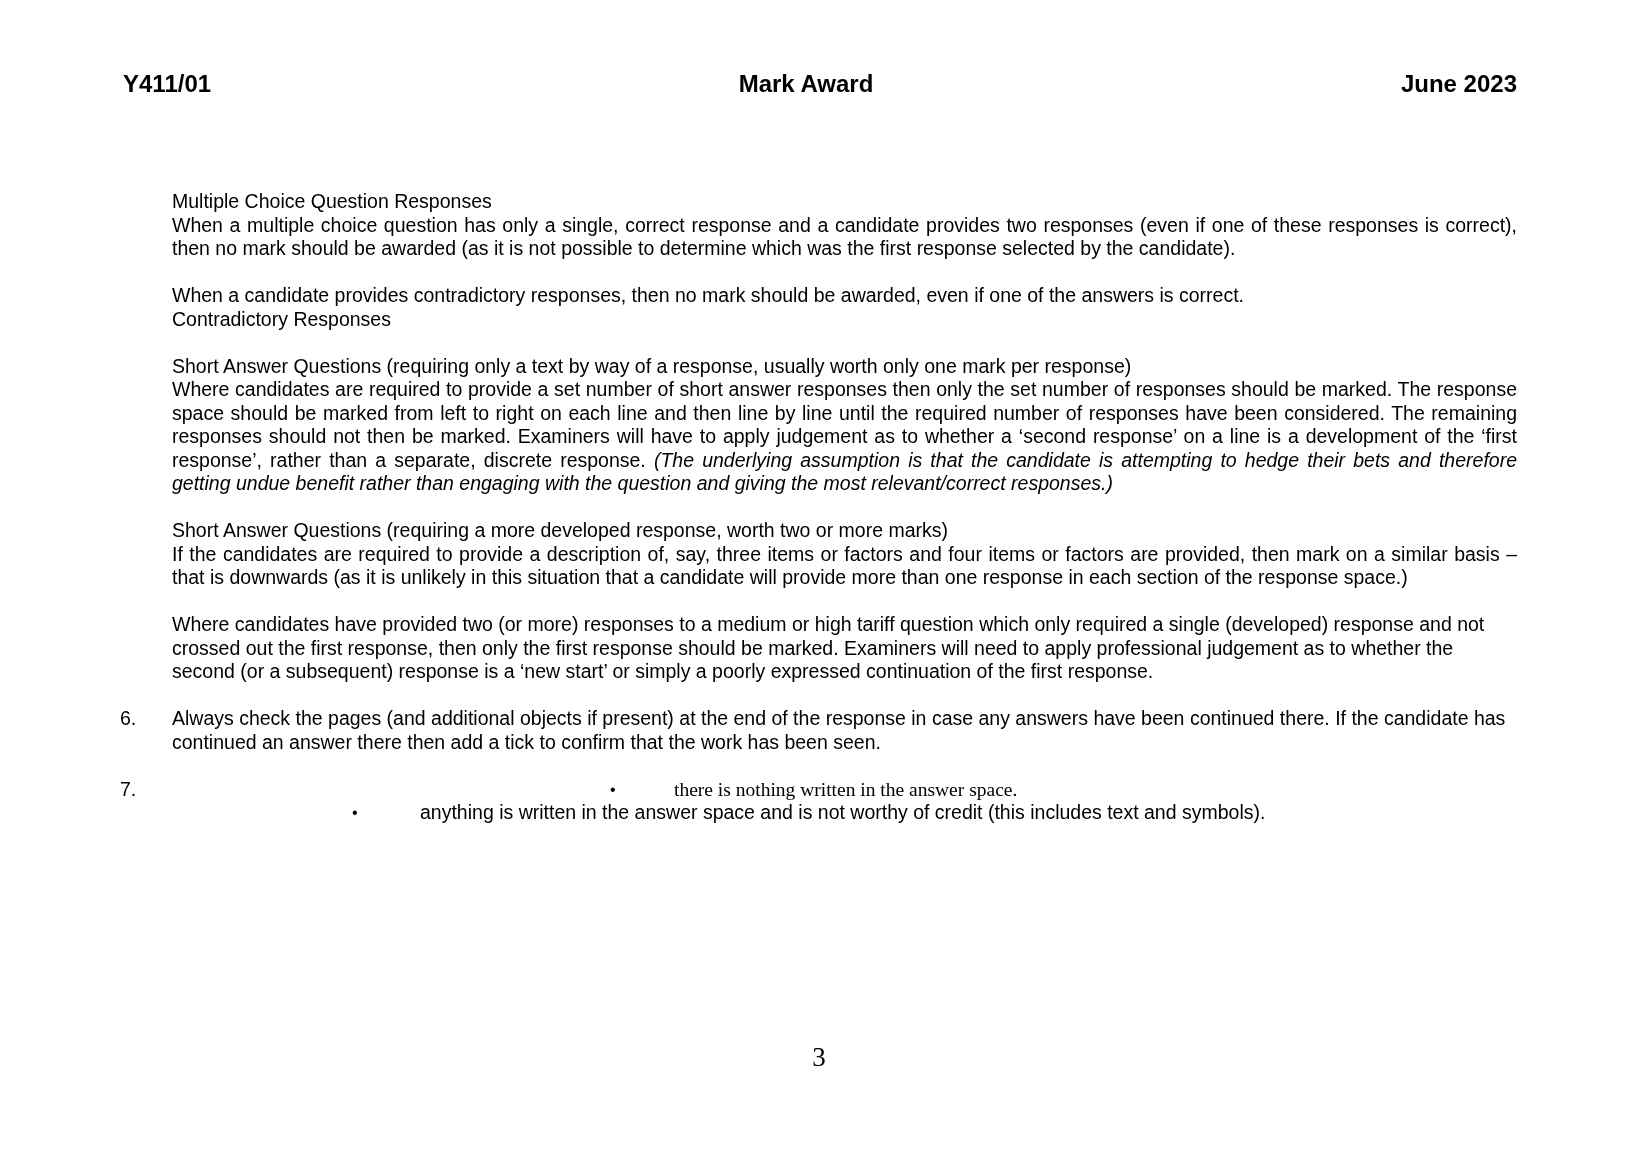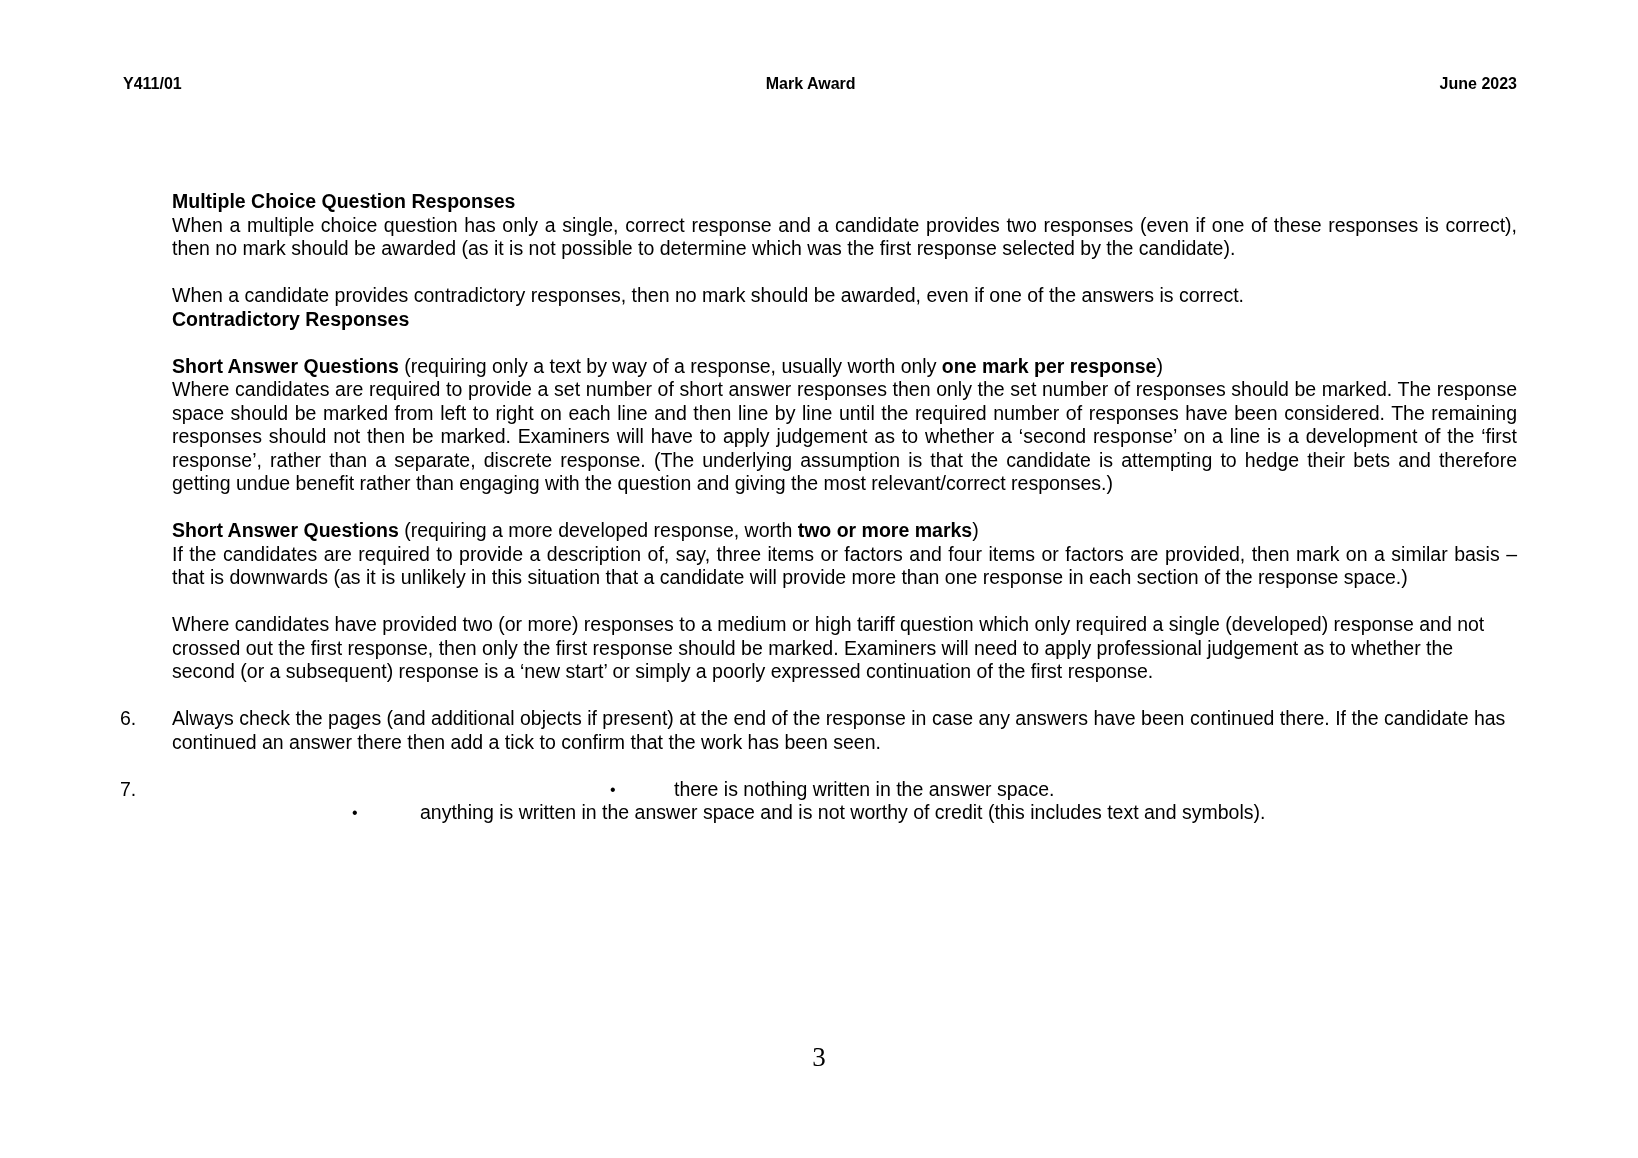--- a/index.html
+++ b/index.html
@@ -17,51 +17,51 @@
     overflow: hidden;
   }
   .header {
     position: absolute;
     top: 72px;
     left: 123px;
     width: 1394px;
     display: flex;
     justify-content: space-between;
     align-items: flex-start;
-    font-size: 16px;
+    font-size: 24px;
     font-weight: 700;
     line-height: 23.5px;
   }
   .content {
     position: absolute;
     top: 190px;
     left: 172px;
     width: 1345px;
     font-size: 19.5px;
     line-height: 23.5px;
   }
   .content p { margin: 0; }
   .section { margin: 0 0 23.5px 0; }
   .justify { text-align: justify; }
-  .b { font-weight: 700; }
-  .i { }
+  .b { font-weight: 400; }
+  .i { font-style: italic; }
   .item { position: relative; margin: 0 0 23.5px 0; }
   .item-number {
     position: absolute;
     left: -52px;
     top: 0;
   }
   .bullet-line { position: relative; }
   .bullet-line .dot {
     position: absolute;
     top: 0;
     font-size: 16px;
   }
   .bullet-nr .dot { left: 438px; }
-  .bullet-nr .btext { display: block; padding-left: 502px; }
+  .bullet-nr .btext { display: block; padding-left: 502px; font-family: Liberation Serif, serif; }
   .bullet-zero .dot { left: 180px; }
   .bullet-zero .btext { display: block; padding-left: 248px; }
   .page-number {
     position: absolute;
     top: 1042px;
     left: 0;
     width: 1638px;
     text-align: center;
     font-family: "Liberation Serif", serif;
     font-size: 27px;

